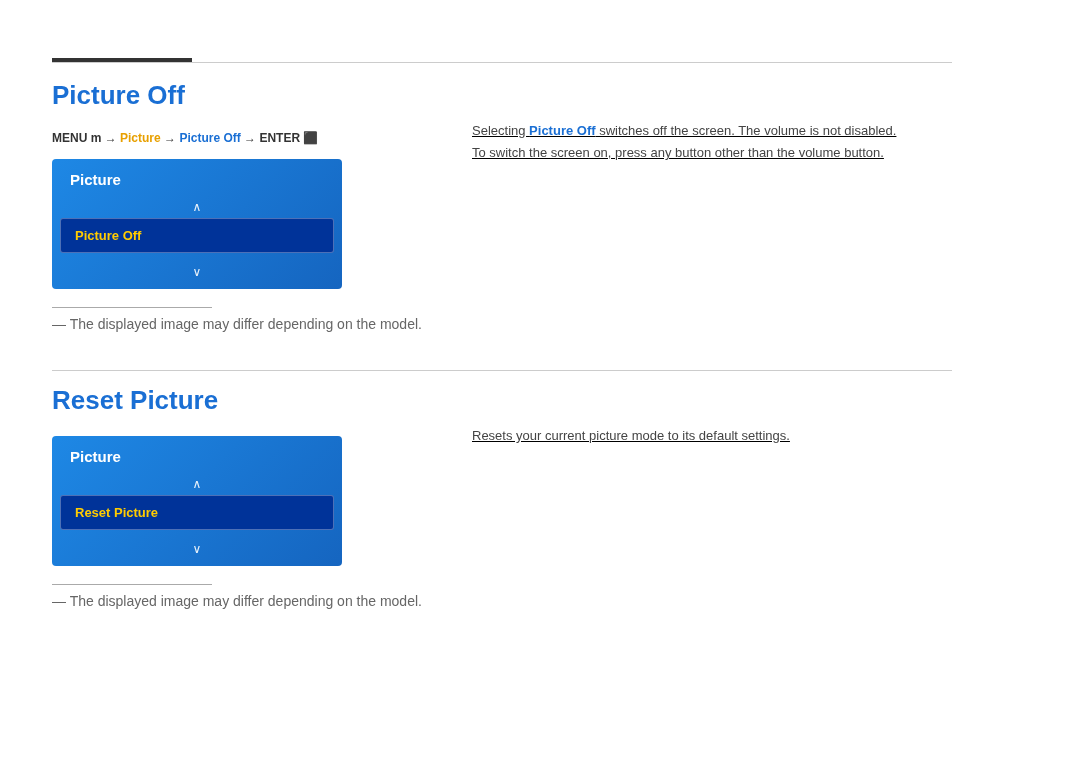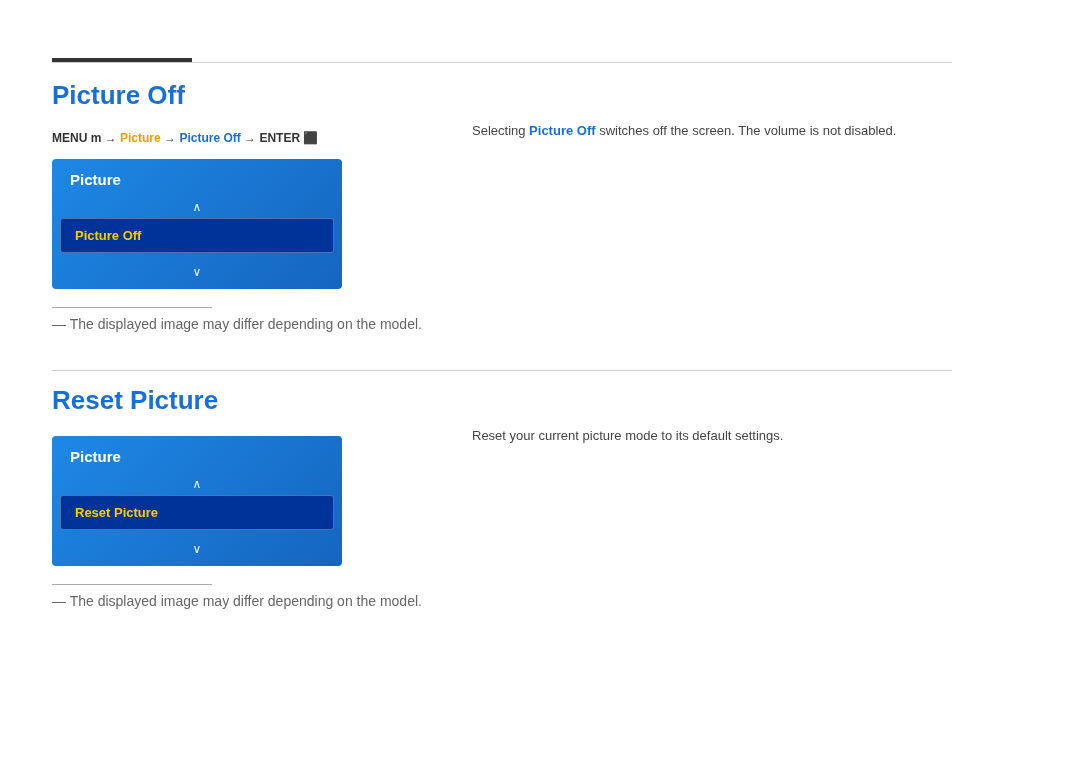--- a/index.html
+++ b/index.html
@@ -47,20 +47,21 @@
     .section-left {
       position: absolute;
       left: 0;
       width: 380px;
     }
 
     .section-right {
       position: absolute;
       left: 420px;
       right: 8px;
+      text-decoration: underline;
     }
 
     
     .section-1 {
       top: 80px;
     }
 
     .section-title {
       font-size: 26px;
       font-weight: bold;
@@ -193,20 +194,21 @@
         <div class="tv-menu-arrow-down">∨</div>
       </div>
 
       <div class="section-divider"></div>
       <div class="footnote">― The displayed image may differ depending on the model.</div>
     </div>
 
     <div class="section-right">
       <div class="section-right-text">
         <span>Selecting </span><span style="color:#1a6fd4;font-weight:bold;">Picture Off</span><span> switches off the screen. The volume is not disabled.</span><br>
+        <span>To switch the screen on, press any button other than the volume button.</span>
       </div>
     </div>
   </div>
 
   <div class="mid-divider"></div>
 
   <div class="section section-2">
     <div class="section-left">
       <h1 class="section-title">Reset Picture</h1>
 
@@ -219,18 +221,18 @@
         <div class="tv-menu-item selected">Reset Picture</div>
         <div class="tv-menu-arrow-down">∨</div>
       </div>
 
       <div class="section-divider"></div>
       <div class="footnote">― The displayed image may differ depending on the model.</div>
     </div>
 
     <div class="section-right">
       <div class="section-right-text">
-        <span>Reset your current picture mode to its default settings.</span>
+        <span>Resets your current picture mode to its default settings.</span>
       </div>
     </div>
   </div>
 
 </div>
 
 </body></html>

